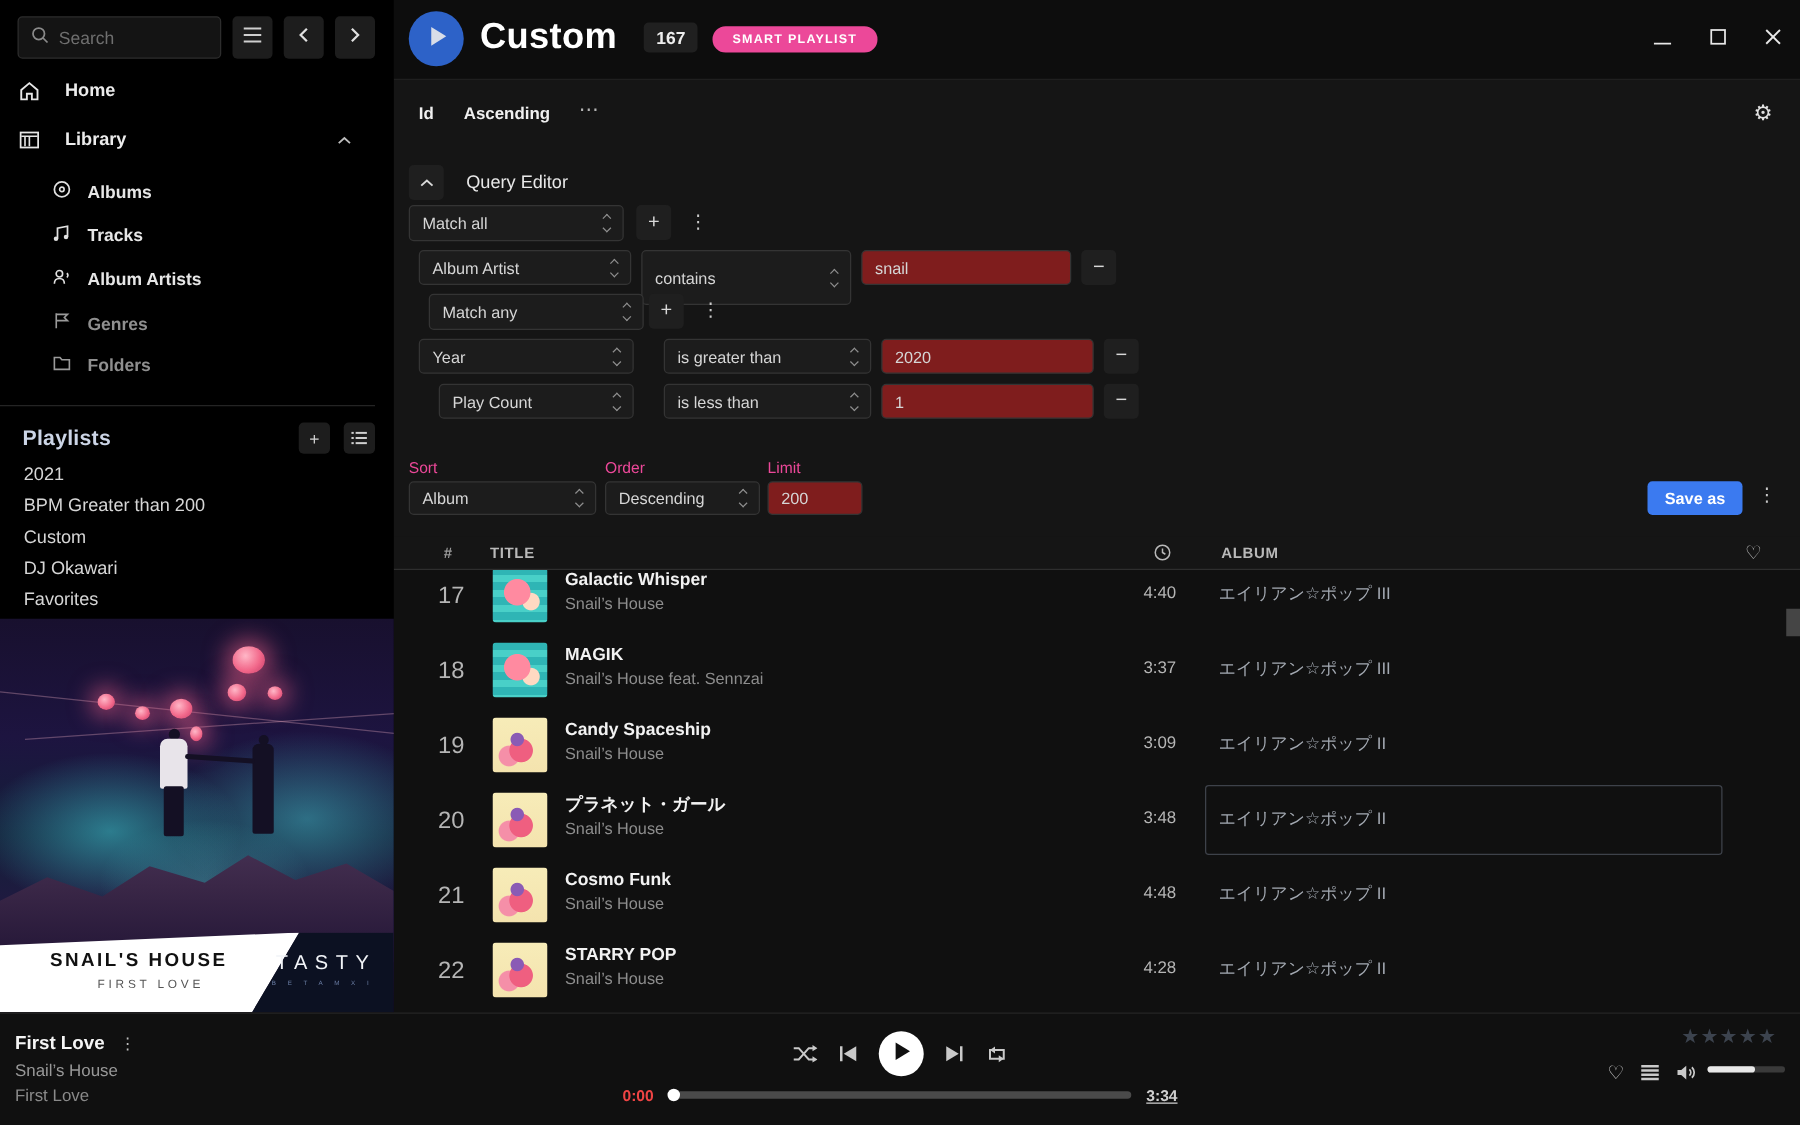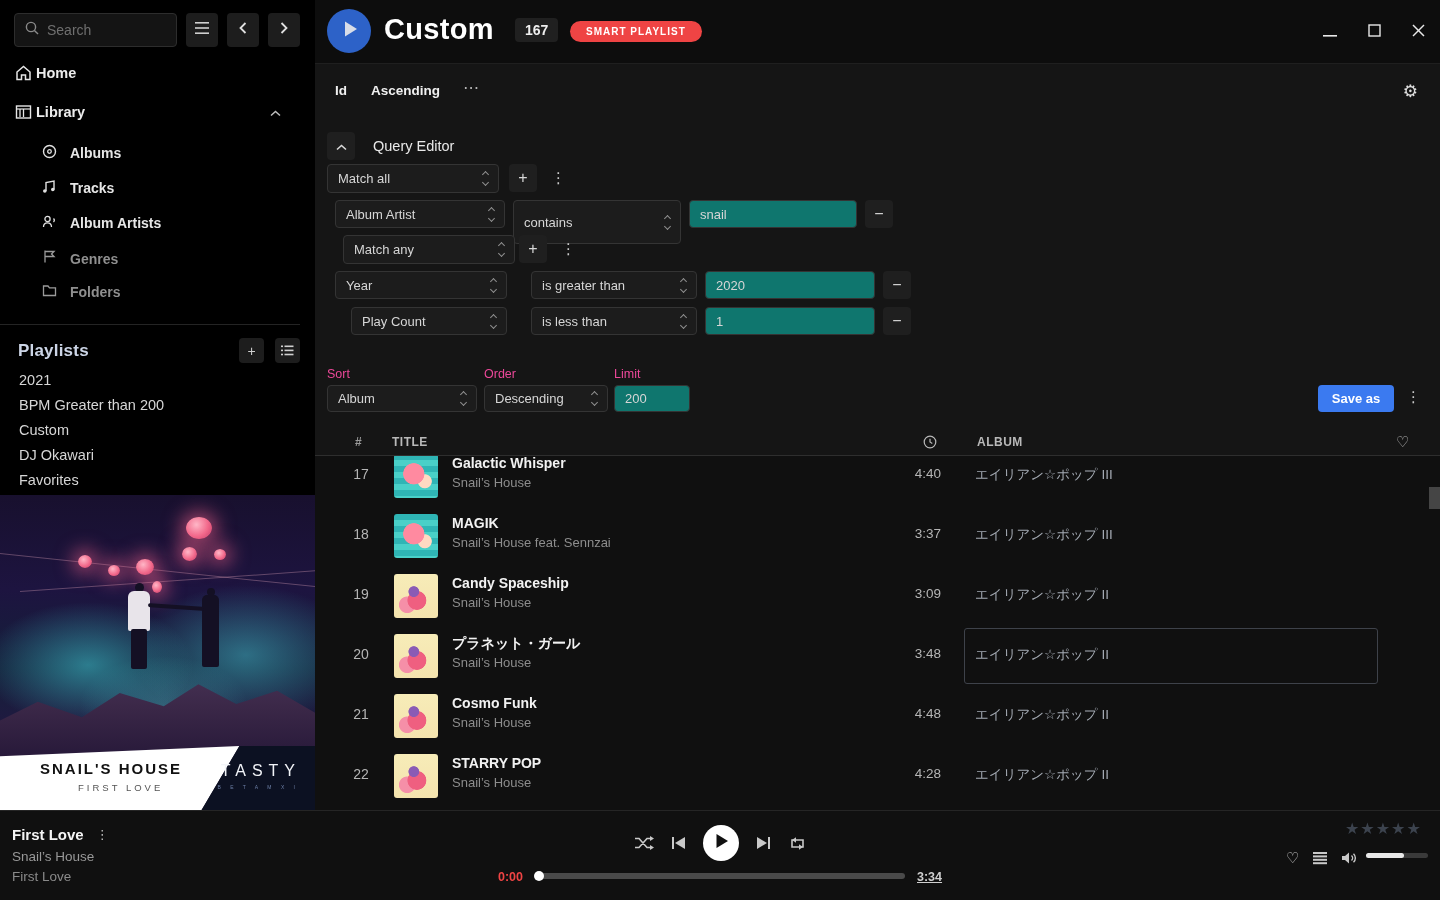--- a/index.html
+++ b/index.html
@@ -8,21 +8,21 @@
   .app { position:relative; width:1440px; height:900px; background:#0d0d0d; }
 
   
   .sidebar { position:absolute; left:0; top:0; width:315px; height:810px; background:#000; z-index:5; }
   .sb-top { position:absolute; left:14px; top:13px; display:flex; gap:9px; }
   .search-box { width:163px; height:34px; background:#141414; border:1px solid #2d2d2d; border-radius:4px;
     display:flex; align-items:center; padding:0 10px; gap:8px; }
   .search-box input { background:transparent; border:none; outline:none; color:#bbb; font-size:14px; width:110px; }
   .search-box input::placeholder { color:#6f6f6f; }
   .sq-btn { width:32px; height:34px; background:#1d1d1d; border-radius:4px; display:flex; align-items:center; justify-content:center; color:#cfcfcf; cursor:pointer; }
-  .nav-item { position:absolute; left:14px; display:flex; align-items:flex-start; gap:4px; color:#ececec; font-weight:bold; font-size:14.5px; width:285px; }
+  .nav-item { position:absolute; left:14px; display:flex; align-items:flex-start; gap:20px; color:#ececec; font-weight:bold; font-size:14.5px; width:285px; }
   .nav-item .ic { width:18px; display:flex; justify-content:center; }
   .sub-item { position:absolute; left:42px; display:flex; align-items:center; gap:13px; color:#e6e6e6; font-weight:bold; font-size:14px; }
   .sub-item.dim { color:#8f8f8f; }
   .sb-divider { position:absolute; left:0; top:324px; width:300px; height:1px; background:#242424; }
   .pl-head { position:absolute; left:18px; top:338px; width:282px; display:flex; align-items:center; }
   .pl-title { color:#ccd5e6; font-size:17px; font-weight:bold; letter-spacing:.2px; }
   .pl-actions { margin-left:auto; display:flex; gap:11px; }
   .pl-btn { width:25px; height:25px; background:#1d1d1d; border-radius:4px; color:#d0d0d0; display:flex; align-items:center; justify-content:center; font-size:14px; cursor:pointer; }
   .pl-item { position:absolute; left:19px; color:#d6d6d6; font-size:14.5px; cursor:pointer; }
 
@@ -50,21 +50,21 @@
   .banner-logo-sub { position:absolute; right:16px; top:38px; color:#6c7fa6; font-size:5px; letter-spacing:4px; }
 
   
   .main-header { position:absolute; left:315px; top:0; width:1125px; height:63px; background:#0d0d0d; }
   .play-circle { position:absolute; left:12px; top:9px; width:44px; height:44px; border-radius:50%; background:#2d62c8;
     display:flex; align-items:center; justify-content:center; cursor:pointer; }
   .play-circle svg { margin-left:3px; }
   .page-title { position:absolute; left:69px; top:13px; font-size:29px; font-weight:bold; color:#fff; letter-spacing:.3px; }
   .count-badge { position:absolute; left:200px; top:18px; background:#202020; border-radius:4px; padding:4px 10px;
     color:#eee; font-size:14px; font-weight:bold; }
-  .smart-pill { position:absolute; left:255px; top:21px; background:#ef4444; border-radius:11px; padding:5px 16px;
+  .smart-pill { position:absolute; left:255px; top:21px; background:#ec4899; border-radius:11px; padding:5px 16px;
     color:#fff; font-size:10px; font-weight:bold; letter-spacing:1px; }
   .win-controls { position:absolute; right:0; top:0; height:63px; display:flex; align-items:center; }
   .win-btn { width:44px; height:44px; display:flex; align-items:center; justify-content:center; color:#e8e8e8; cursor:pointer; }
 
   
   .content { position:absolute; left:315px; top:63px; width:1125px; height:747px; background:#151515; border-top:1px solid #1f1f1f; }
   .filter-bar { position:absolute; left:0; top:0; width:1125px; height:52px; }
   .fb-sort { position:absolute; left:20px; top:19px; color:#f0f0f0; font-size:13.5px; font-weight:bold; }
   .fb-dir { position:absolute; left:56px; top:19px; color:#f0f0f0; font-size:13.5px; font-weight:bold; }
   .fb-more { position:absolute; left:148px; top:14px; color:#b5b5b5; font-size:16px; letter-spacing:1px; cursor:pointer; }
@@ -73,37 +73,37 @@
   
   .qe-collapse { position:absolute; left:12px; top:68px; width:28px; height:28px; background:#1f1f1f; border-radius:4px;
     display:flex; align-items:center; justify-content:center; cursor:pointer; }
   .qe-title { position:absolute; left:58px; top:74px; color:#e8e8e8; font-size:14.5px; }
   .sel { background:#1c1c1c; border:1px solid #343434; border-radius:4px; color:#d6d6d6; font-size:13px;
     display:flex; align-items:center; padding:0 10px; position:absolute; cursor:pointer; }
   .sel .updn { margin-left:auto; display:flex; flex-direction:column; gap:3px; }
   .updn i { width:5px; height:5px; border-right:1.4px solid #8f8f8f; border-bottom:1.4px solid #8f8f8f; display:block; }
   .updn i.u { transform:rotate(-135deg); }
   .updn i.d { transform:rotate(45deg); }
-  .txt { background:#0f766e; border:1px solid #343434; border-radius:4px; color:#d6d6d6; font-size:13px;
+  .txt { background:#7f1d1d; border:1px solid #343434; border-radius:4px; color:#d6d6d6; font-size:13px;
     position:absolute; padding:0 10px; outline:none; }
   .sq-sm { position:absolute; width:28px; height:28px; background:#1f1f1f; border-radius:4px; color:#d8d8d8;
     display:flex; align-items:center; justify-content:center; font-size:16px; cursor:pointer; }
   .dots-v { position:absolute; color:#c9c9c9; font-size:15px; cursor:pointer; letter-spacing:0; line-height:1; }
 
   .meta-label { position:absolute; color:#ec4899; font-size:12.5px; }
   .save-btn { position:absolute; left:1003px; top:321px; width:76px; height:27px; background:#3b7af0; border:none; border-radius:4px;
     color:#fff; font-weight:bold; font-size:13px; cursor:pointer; }
 
   
   .tbl-head { position:absolute; left:0; top:365px; width:1125px; height:27px; border-bottom:1px solid #2e2e2e; background:#151515; z-index:3; }
   .th { position:absolute; color:#b9b9b9; font-size:12px; font-weight:bold; letter-spacing:.5px; top:6px; }
   .tracklist { position:absolute; left:0; top:387px; width:1125px; height:360px; overflow:hidden; background:#101010; }
   .rows { position:absolute; left:0; top:0; width:1125px; }
   .row { position:relative; width:1125px; height:60px; }
-  .r-idx { position:absolute; left:28px; top:20px; width:36px; text-align:center; color:#b5b5b5; font-size:14px; }
+  .r-idx { position:absolute; left:28px; top:20px; width:36px; text-align:center; color:#b5b5b5; font-size:19px; }
   .thumb { position:absolute; left:79px; top:8px; width:44px; height:44px; border-radius:3px; }
   .thumb.art-iii { background:
       radial-gradient(circle at 45% 45%, #ff8aa0 0 30%, transparent 32%),
       radial-gradient(circle at 70% 62%, #ffd9c2 0 16%, transparent 18%),
       repeating-linear-gradient(180deg,#2fb5b5 0 6px,#49d0c8 6px 12px); }
   .thumb.art-ii { background:
       radial-gradient(circle at 45% 40%, #8a5bb5 0 14%, transparent 16%),
       radial-gradient(circle at 52% 60%, #ef5f80 0 26%, transparent 28%),
       radial-gradient(circle at 30% 70%, #f58fa8 0 18%, transparent 20%),
       linear-gradient(180deg,#f7ecb8,#f4e3ae); }

